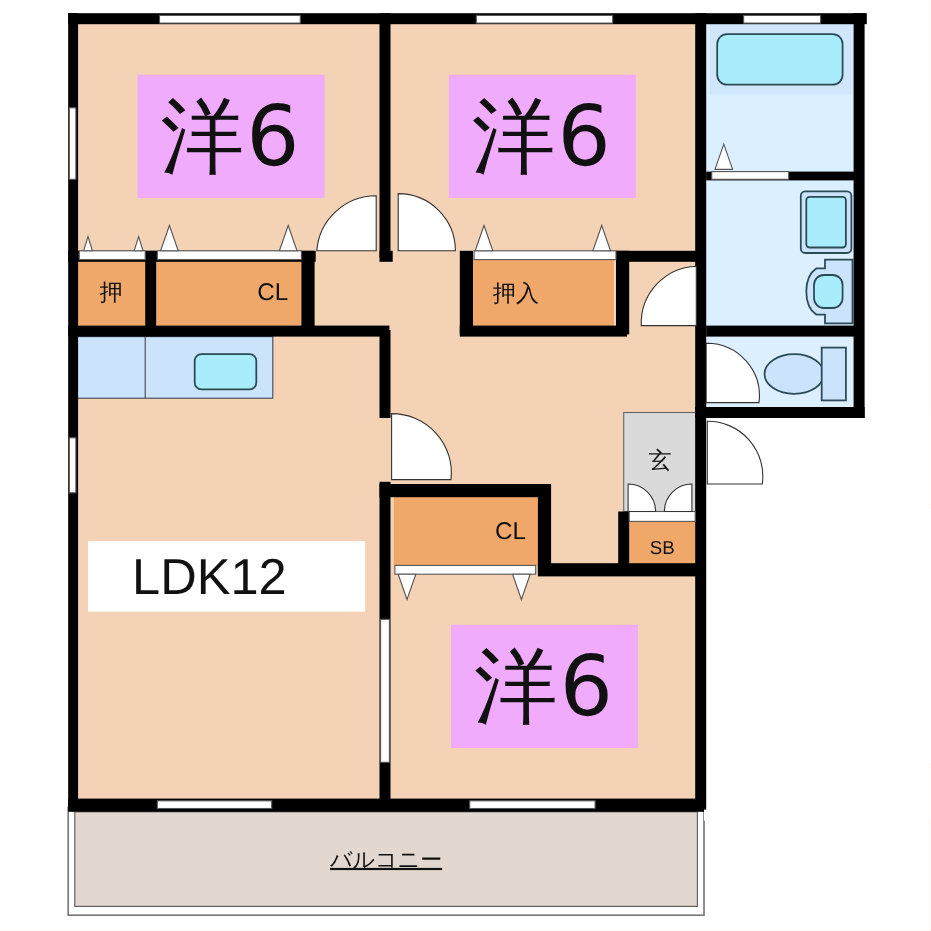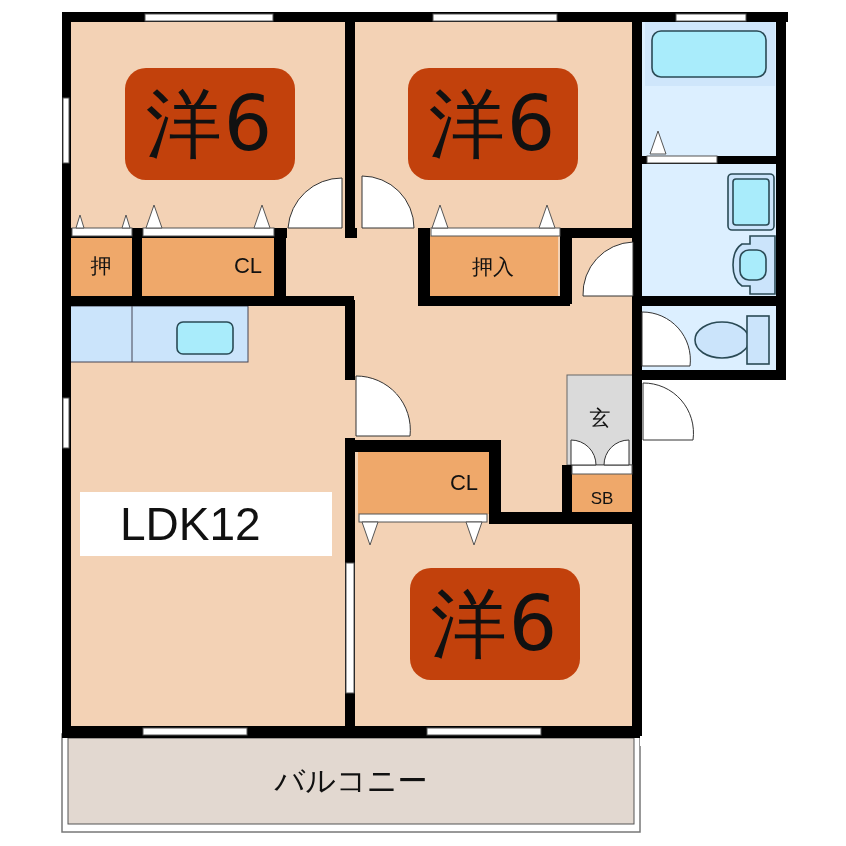--- a/index.html
+++ b/index.html
@@ -1,24 +1,24 @@
 <!DOCTYPE html>
 <html><head>
 <meta charset="utf-8">
 <style>
   html, body { margin: 0; padding: 0; background: #ffffff; }
   body { width: 846px; height: 846px; position: relative; overflow: hidden; font-family: "DejaVu Sans", "Liberation Sans", sans-serif; }
   #plan { position: absolute; left: 0; top: 0; width: 846px; height: 846px; }
   .lbl { position: absolute; display: flex; align-items: center; justify-content: center; color: #111; white-space: nowrap; }
-  .big { background: #c2410c; font-size: 76px; line-height: 1; letter-spacing: 2px; border-radius: 21px; }
+  .big { background: #f0abfc; font-size: 76px; line-height: 1; letter-spacing: 2px; }
   .ldk { background: #ffffff; font-size: 46px; justify-content: flex-start; padding-left: 6px; box-sizing: border-box; font-family: "Liberation Sans", sans-serif; }
   .small { font-size: 21px; }
   .cl { font-size: 22px; font-family: "Liberation Sans", sans-serif; margin-left: 40px; }
   .sb { font-size: 17px; font-family: "Liberation Sans", sans-serif; }
-  .balc { font-size: 30px; }
+  .balc { font-size: 20px; text-decoration: underline; }
 </style>
 </head>
 <body>
 
 <svg id="plan" viewBox="0 0 846 846" xmlns="http://www.w3.org/2000/svg">
 
   <g>
     <rect x="62" y="734" width="578" height="98" fill="#ffffff" stroke="#777" stroke-width="1.5"></rect>
     <rect x="68" y="738" width="566" height="86" fill="#e2d8d0" stroke="#555" stroke-width="1"></rect>
   </g>
@@ -133,18 +133,18 @@
   </g>
 </svg>
 
 <div class="lbl big" style="left:125px;top:68px;width:170px;height:112px;">洋6</div>
 <div class="lbl big" style="left:408px;top:68px;width:170px;height:112px;">洋6</div>
 <div class="lbl big" style="left:410px;top:568px;width:170px;height:112px;">洋6</div>
 <div class="lbl ldk" style="left:80px;top:492px;width:252px;height:64px;padding-left:40px;">LDK12</div>
 
 <div class="lbl small" style="left:70px;top:236px;width:62px;height:60px;">押</div>
 <div class="lbl cl" style="left:142px;top:236px;width:132px;height:60px;">CL</div>
-<div class="lbl small" style="left:428px;top:236px;width:130px;height:62px;">押入</div>
+<div class="lbl small" style="left:404px;top:236px;width:130px;height:62px;">押入</div>
 <div class="lbl cl" style="left:358px;top:452px;width:132px;height:62px;">CL</div>
 <div class="lbl sb" style="left:572px;top:474px;width:60px;height:50px;">SB</div>
 
 <div class="lbl small" style="left:567px;top:398px;width:66px;height:40px;">玄</div>
 <div class="lbl balc" style="left:68px;top:756px;width:566px;height:50px;">バルコニー</div>
 
 </body></html>

